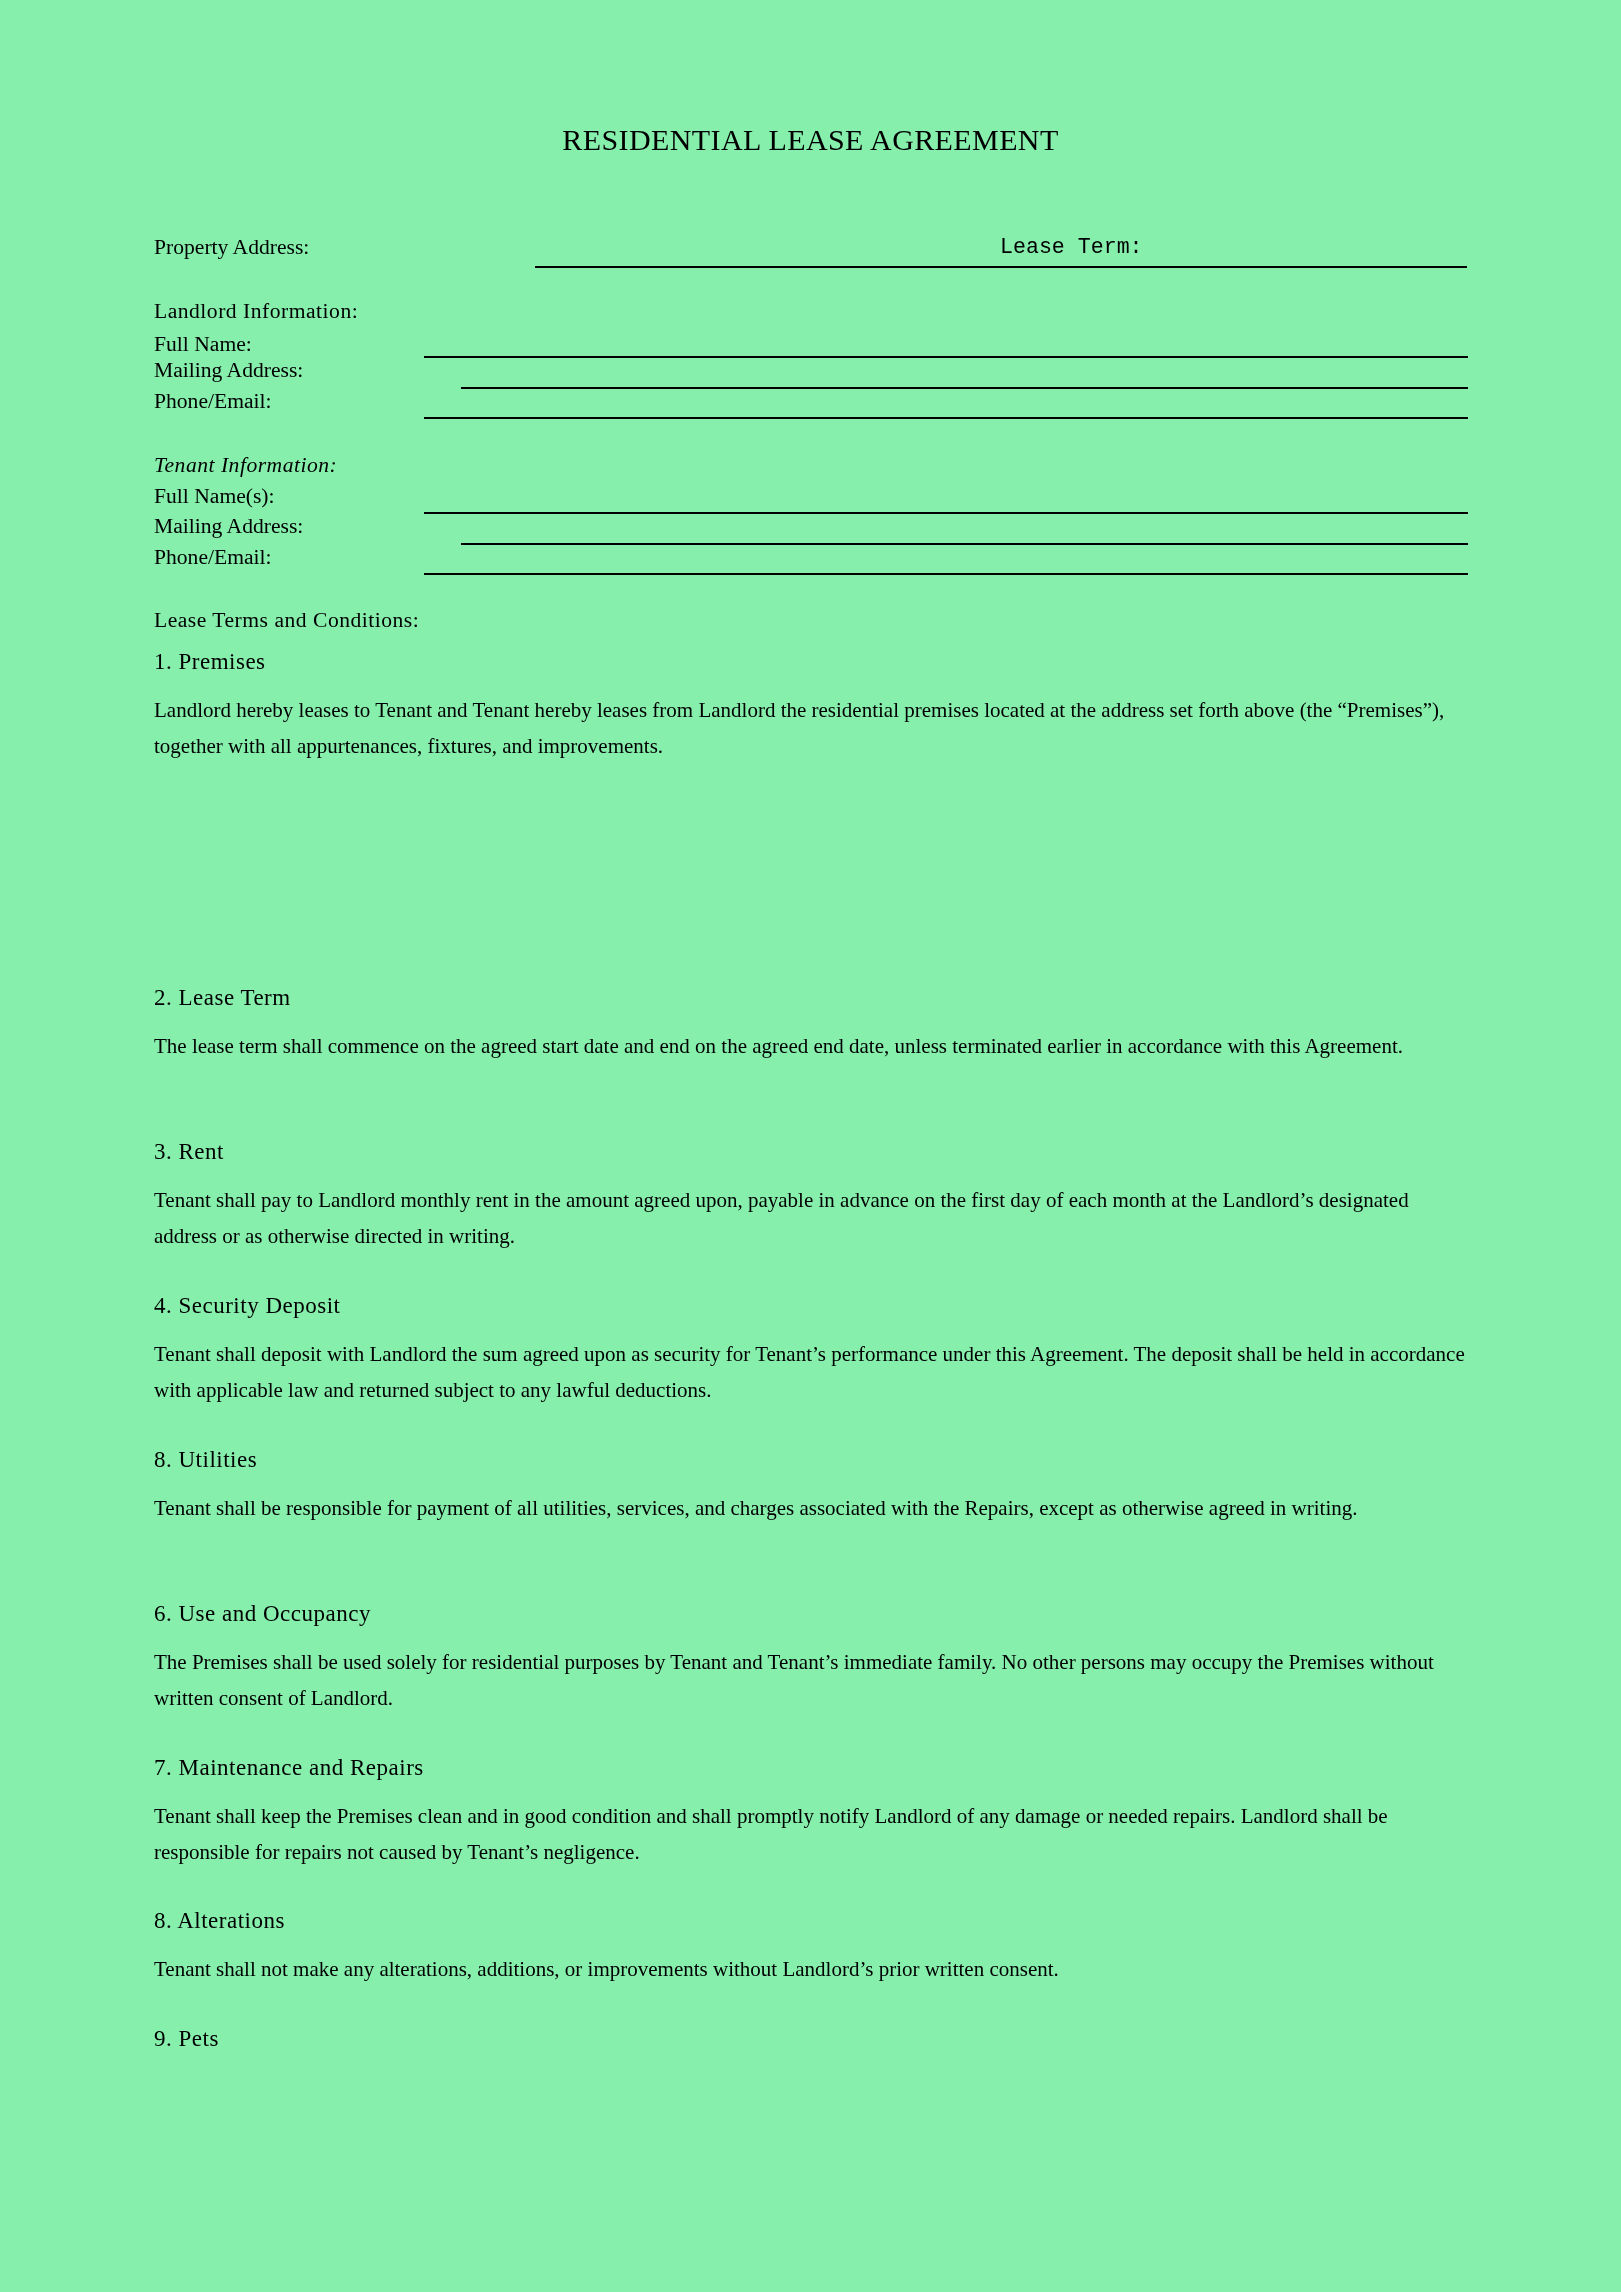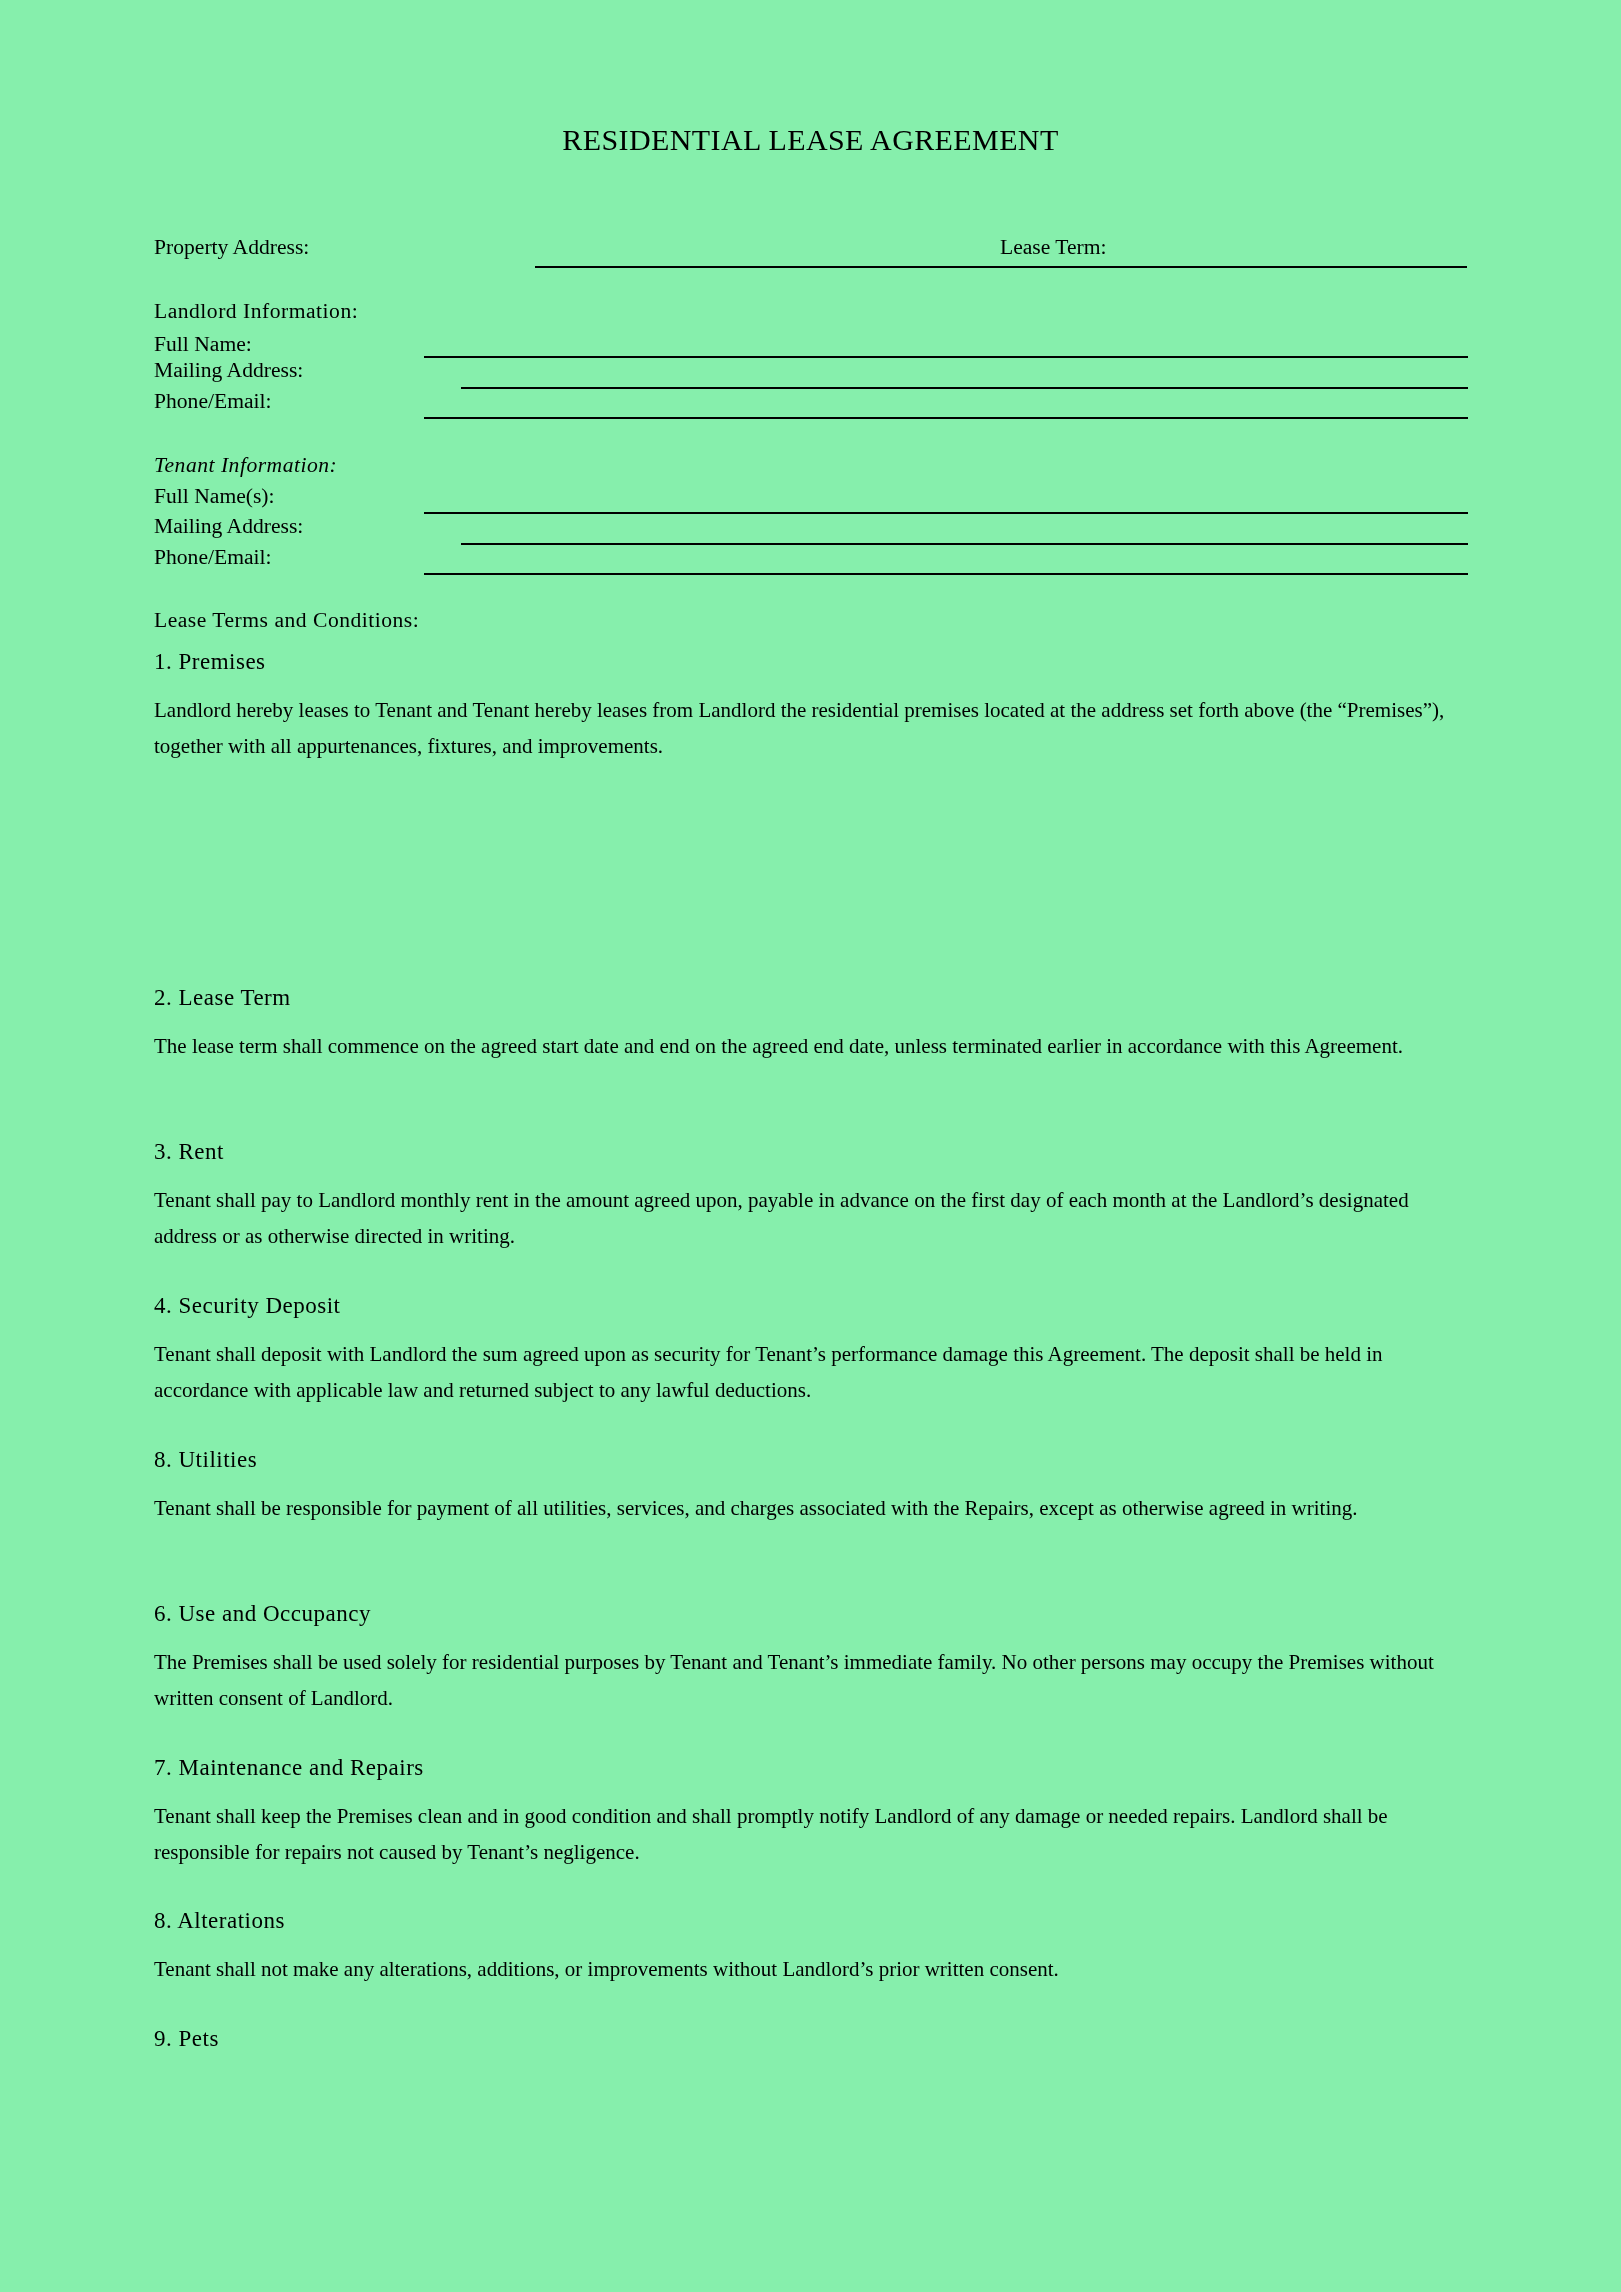--- a/index.html
+++ b/index.html
@@ -84,21 +84,21 @@
 </style>
 </head>
 <body>
 
 <div class="page">
 
   <h1 class="doc-title">RESIDENTIAL LEASE AGREEMENT</h1>
 
   <div class="blk" style="top:233px;">
     <span class="label" style="left:0; top:0;">Property Address:</span>
-    <span class="label" style="left:846px; top:0;">Lease Term:</span>
+    <span class="label" style="left:846px; top:0;font-family:Liberation Mono, monospace;">Lease Term:</span>
     <span class="rule" style="left:381px; top:33px; width:932px;"></span>
   </div>
 
   <div class="blk" style="top:297px;">
     <div class="group-heading">Landlord Information:</div>
   </div>
 
   <div class="blk" style="top:326px; height:118px;">
 
     <span class="label" style="left:0; top:4px;">Full Name:</span>
@@ -141,21 +141,21 @@
     <p class="section-body" style="margin-top:15.7px;">The lease term shall commence on the agreed start date and end on the agreed end date, unless terminated earlier in accordance with this Agreement.</p>
   </div>
 
   <div class="blk" style="top:1137px;">
     <div class="section-heading">3. Rent</div>
     <p class="section-body" style="margin-top:15.7px;">Tenant shall pay to Landlord monthly rent in the amount agreed upon, payable in advance on the first day of each month at the Landlord’s designated address or as otherwise directed in writing.</p>
   </div>
 
   <div class="blk" style="top:1291px;">
     <div class="section-heading">4. Security Deposit</div>
-    <p class="section-body" style="margin-top:15.7px;">Tenant shall deposit with Landlord the sum agreed upon as security for Tenant’s performance damage this Agreement. The deposit shall be held in accordance with applicable law and returned subject to any lawful deductions.</p>
+    <p class="section-body" style="margin-top:15.7px;">Tenant shall deposit with Landlord the sum agreed upon as security for Tenant’s performance under this Agreement. The deposit shall be held in accordance with applicable law and returned subject to any lawful deductions.</p>
   </div>
 
   <div class="blk" style="top:1445px;">
     <div class="section-heading">8. Utilities</div>
     <p class="section-body" style="margin-top:15.7px;">Tenant shall be responsible for payment of all utilities, services, and charges associated with the Repairs, except as otherwise agreed in writing.</p>
   </div>
 
   <div class="blk" style="top:1599px;">
     <div class="section-heading">6. Use and Occupancy</div>
     <p class="section-body" style="margin-top:15.7px;">The Premises shall be used solely for residential purposes by Tenant and Tenant’s immediate family. No other persons may occupy the Premises without written consent of Landlord.</p>

